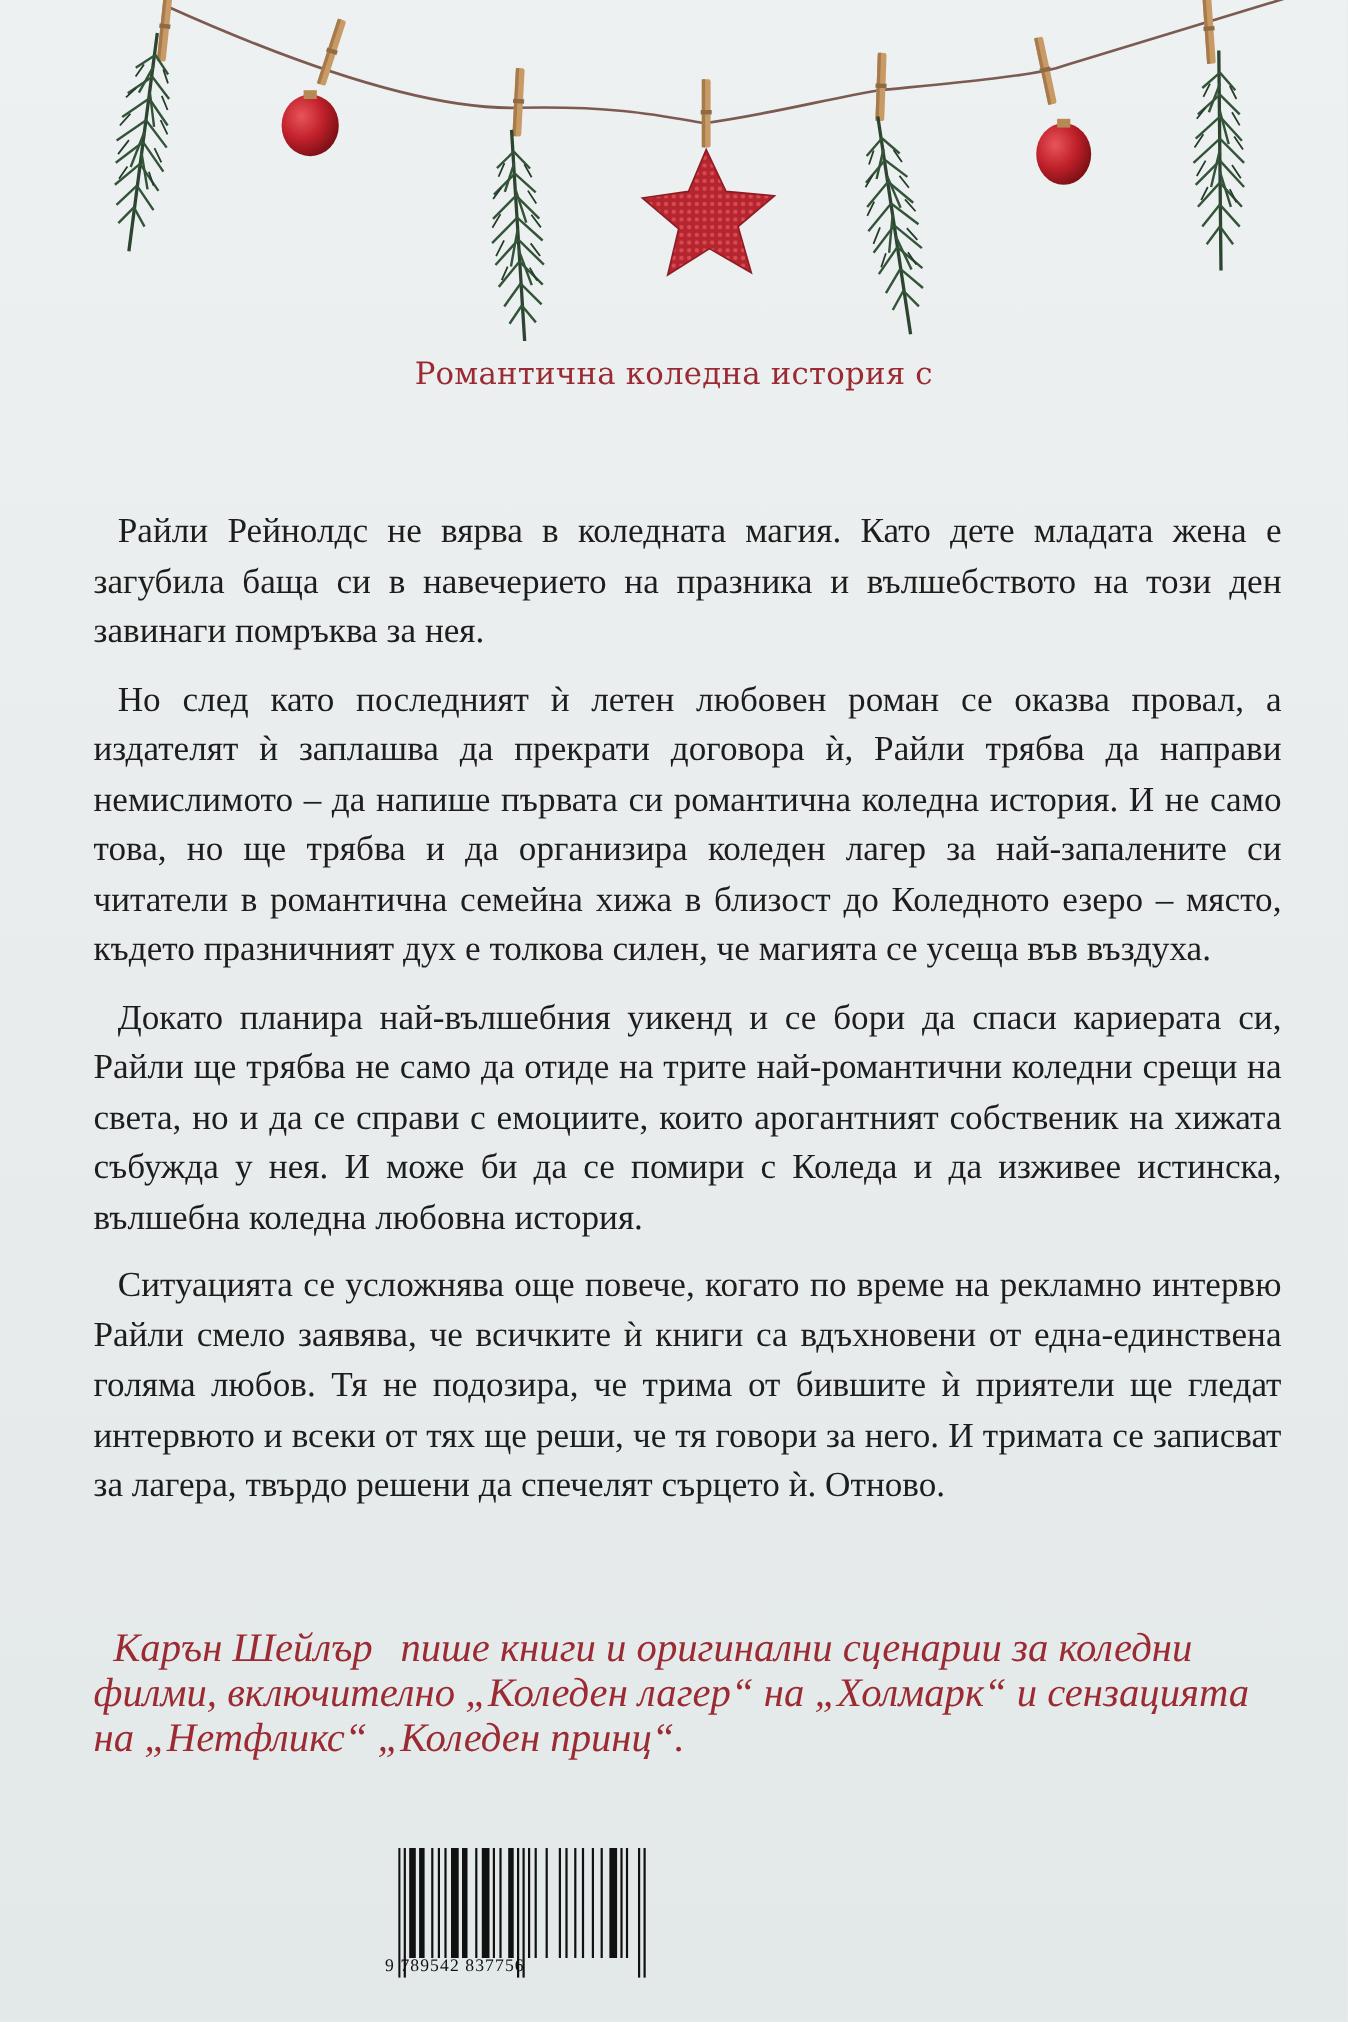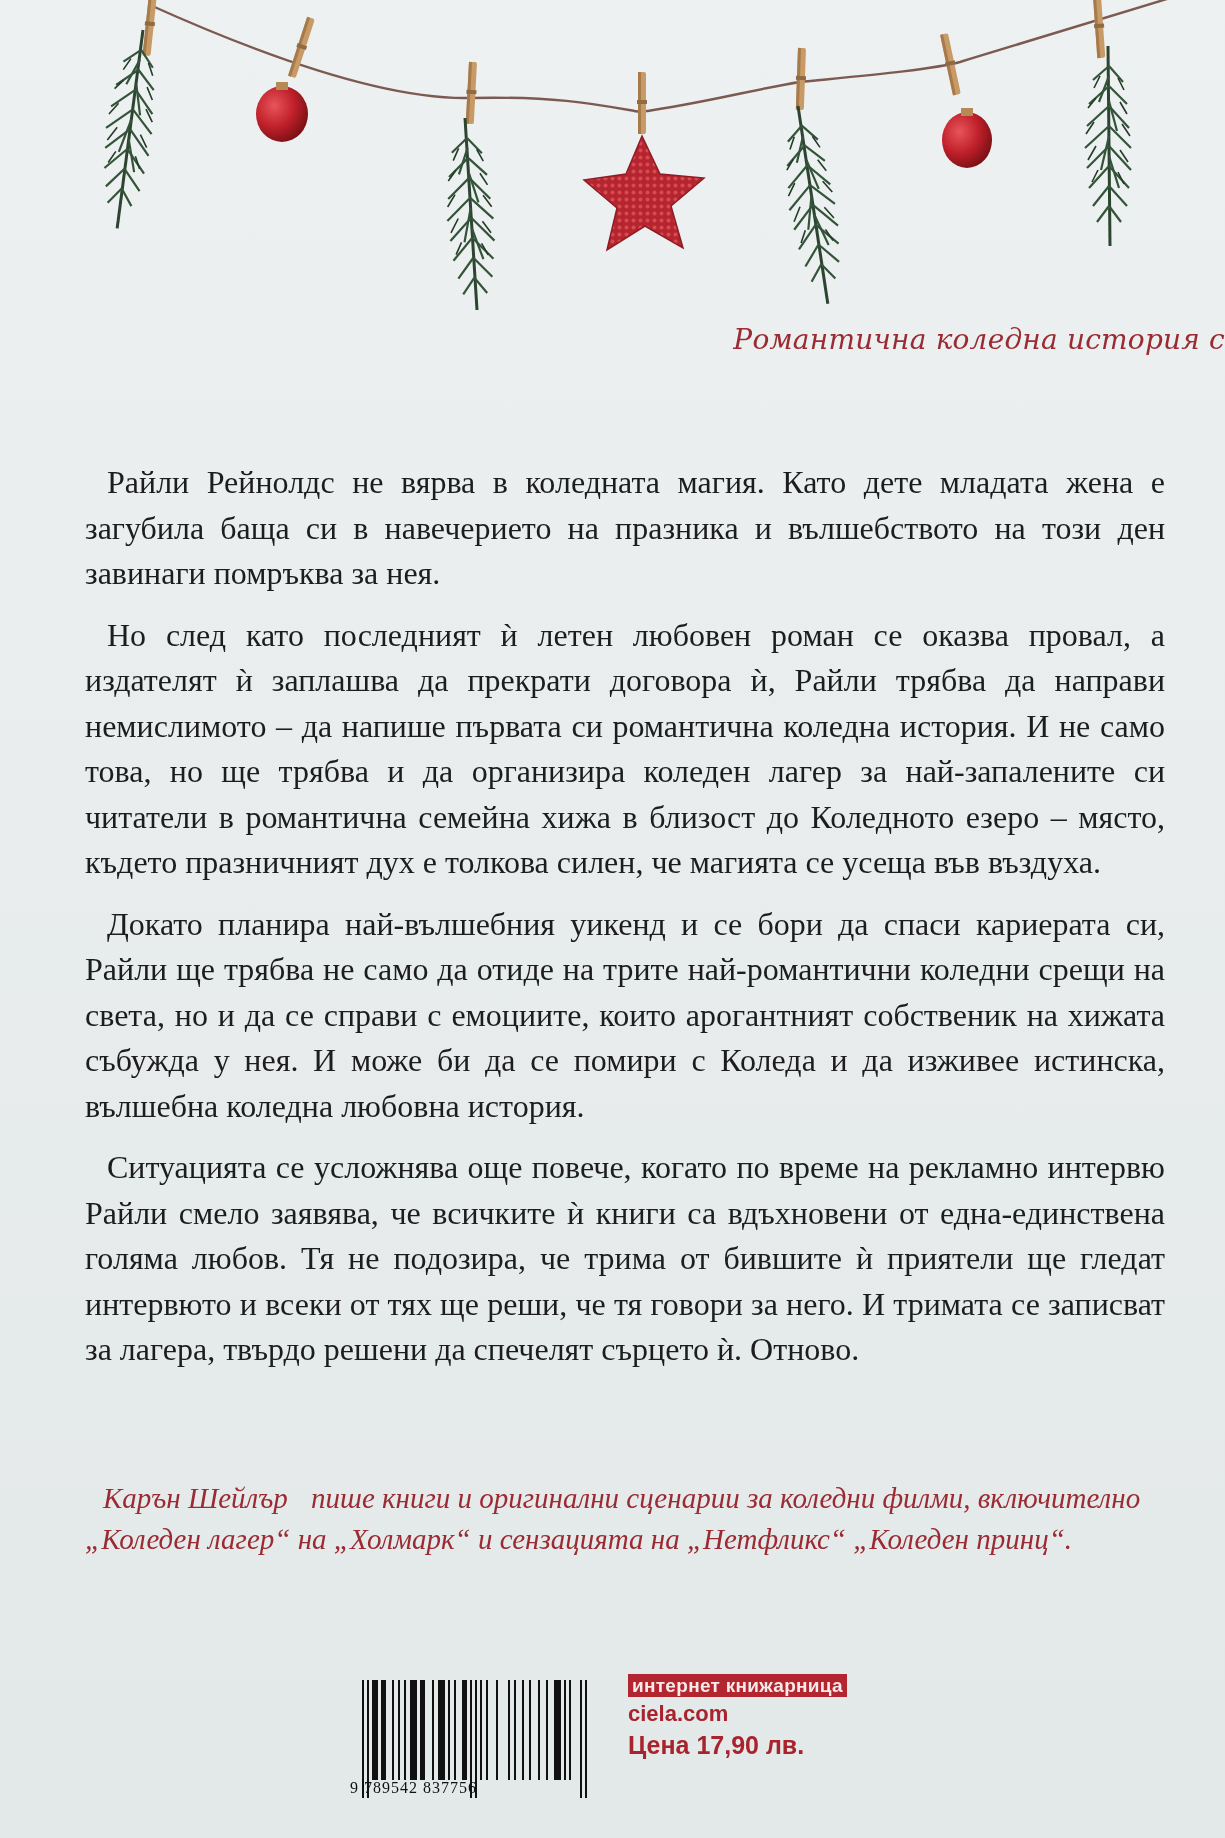--- a/index.html
+++ b/index.html
@@ -10,41 +10,41 @@
       position: relative;
       color: #1c1c1c;
     }
     .page {
       position: absolute; inset: 0;
       background: linear-gradient(180deg, #eef1f1 0%, #e9eded 40%, #e3e8e8 100%);
     }
     .garland { position: absolute; left: 0; top: 0; width: 1225px; height: 310px; }
     .tagline {
       position: absolute; left: 0; top: 318px; width: 1225px;
-      text-align: right; color: #9b2a32;
-      font-family: "DejaVu Serif", serif; font-style: italic;
+      text-align: center; color: #9b2a32;
+      font-family: "DejaVu Serif", serif; 
       font-size: 28px; line-height: 44px;
       letter-spacing: 0.2px;
     }
     .body-text {
       position: absolute; left: 85px; top: 460px; width: 1080px;
       font-family: "Liberation Serif", serif;
       font-size: 32px; line-height: 45.5px;
       color: #1d1d1d;
     }
     .body-text p {
       margin: 0 0 16px 0;
       text-indent: 22px;
       text-align: justify;
       text-align-last: left;
     }
     .author-blurb {
       position: absolute; left: 85px; top: 1478px; width: 1080px;
       font-family: "Liberation Serif", serif; font-style: italic;
-      font-size: 29px; line-height: 41px; color: #9b2a32;
+      font-size: 37px; line-height: 41px; color: #9b2a32;
       text-indent: 18px;
     }
     .author-blurb .author-name { margin-right: 16px; }
     .barcode {
       position: absolute; left: 362px; top: 1680px; width: 230px; height: 130px;
     }
     .barcode-bars { position: absolute; left: 0; top: 0; width: 230px; height: 118px; }
     .barcode-digits {
       position: absolute; left: -12px; top: 99px; width: 240px;
       font-family: Liberation Serif, serif; font-size: 16px;
@@ -195,19 +195,14 @@
           <rect x="192" y="0" width="7" height="100"></rect>
         <rect x="202" y="0" width="2" height="100"></rect>
           <rect x="207" y="0" width="2" height="100"></rect>
         <rect x="218" y="0" width="2" height="118"></rect>
           <rect x="223" y="0" width="2" height="118"></rect>
       </g>
     </svg>
     <div class="barcode-digits">9 789542 837756</div>
   </div>
 
-  <div class="shop">
-    <span class="shop-label">интернет книжарница</span>
-    <span class="shop-url">ciela.com</span>
-    <span class="shop-price">Цена 17,90 лв.</span>
-  </div>
 
 </div>
 
 </body></html>

